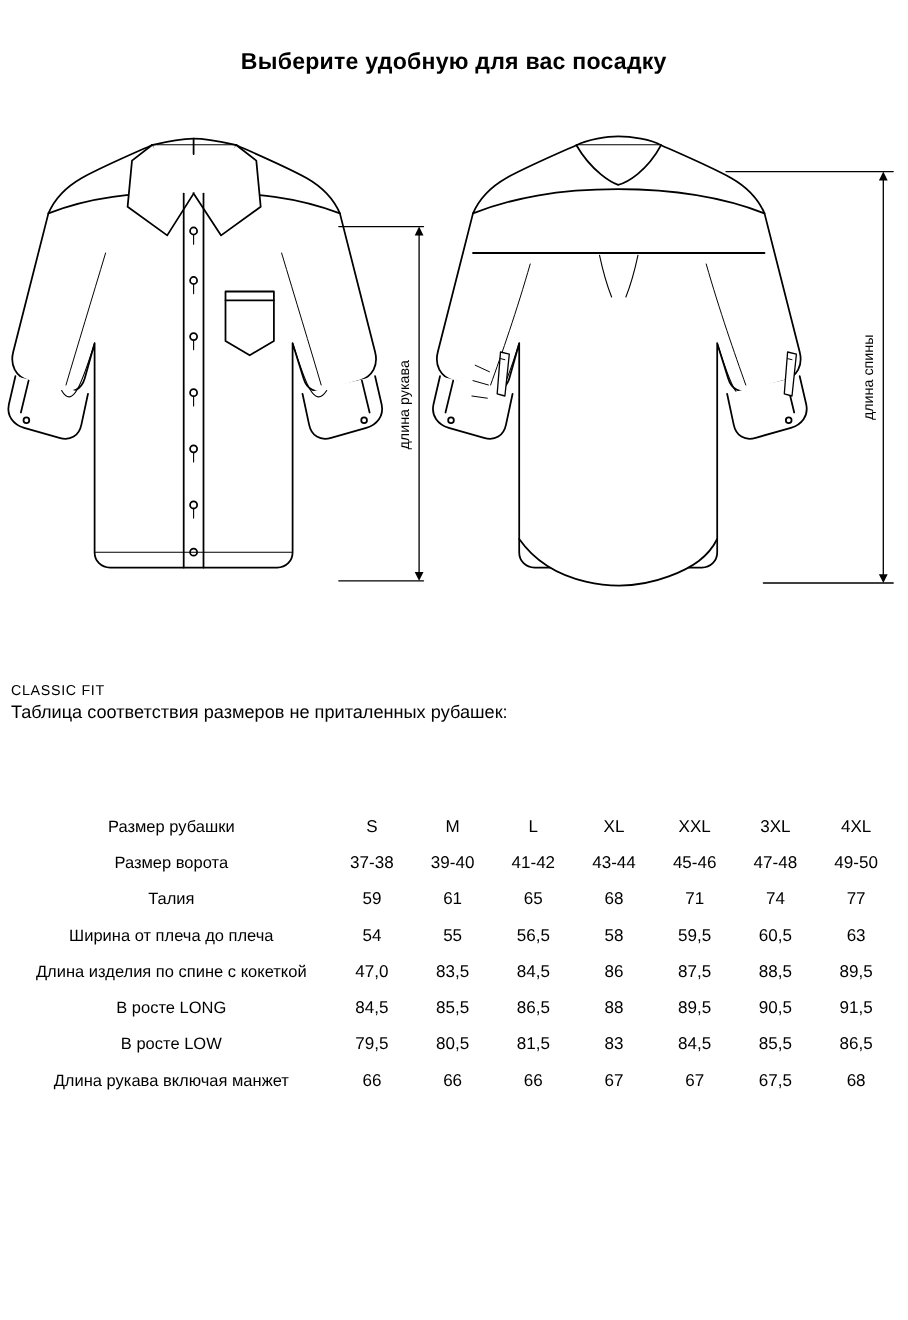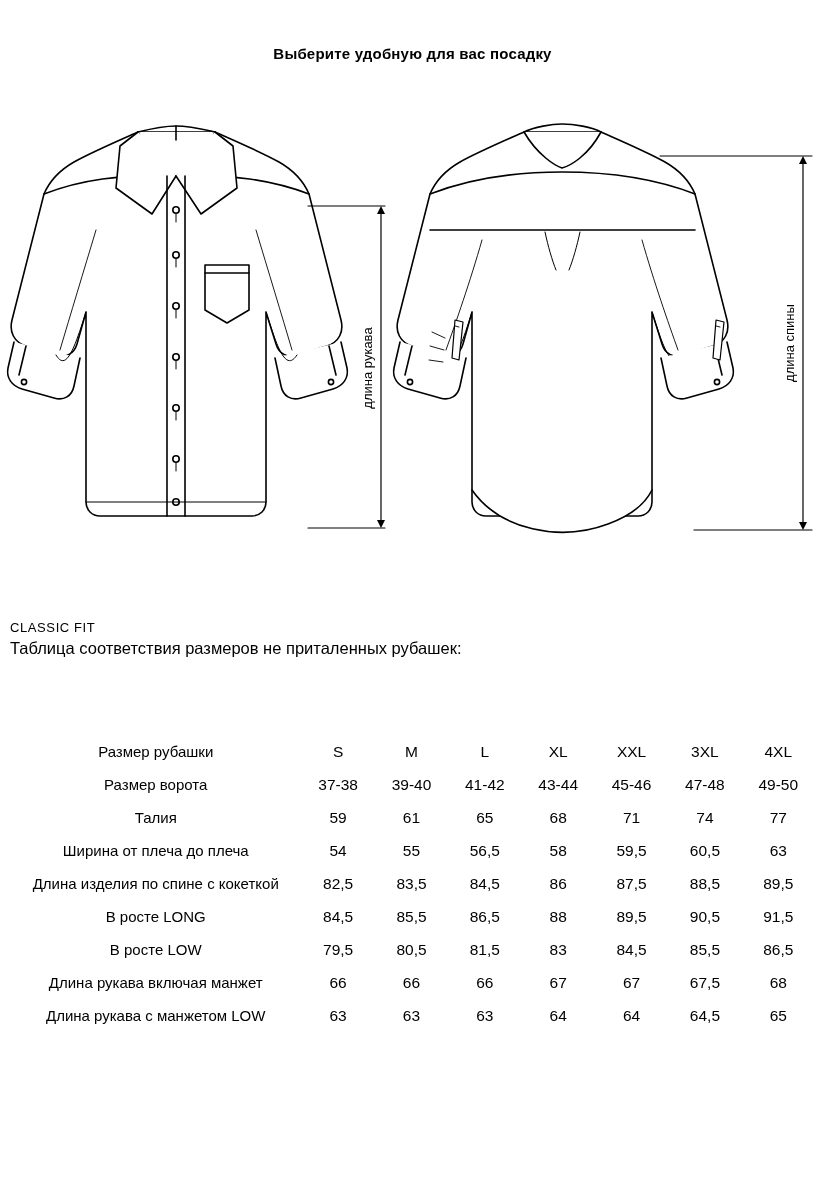--- a/index.html
+++ b/index.html
@@ -19,21 +19,21 @@
     width: 825px;
     height: 1200px;
     position: relative;
   }
   .title {
     position: absolute;
     top: 45px;
     left: 0;
     width: 825px;
     text-align: center;
-    font-size: 15px;
+    font-size: 21px;
     font-weight: bold;
     letter-spacing: 0.2px;
   }
   .illustration {
     position: absolute;
     top: 110px;
     left: 0;
     width: 825px;
     height: 455px;
   }
@@ -277,21 +277,21 @@
         <td class="col">54</td>
         <td class="col">55</td>
         <td class="col">56,5</td>
         <td class="col">58</td>
         <td class="col">59,5</td>
         <td class="col">60,5</td>
         <td class="col">63</td>
       </tr>
       <tr>
         <td class="rowhead">Длина изделия по спине с кокеткой</td>
-        <td class="col">82,5</td>
+        <td class="col">47,0</td>
         <td class="col">83,5</td>
         <td class="col">84,5</td>
         <td class="col">86</td>
         <td class="col">87,5</td>
         <td class="col">88,5</td>
         <td class="col">89,5</td>
       </tr>
       <tr>
         <td class="rowhead">В росте LONG</td>
         <td class="col">84,5</td>
@@ -315,26 +315,16 @@
       <tr>
         <td class="rowhead">Длина рукава включая манжет</td>
         <td class="col">66</td>
         <td class="col">66</td>
         <td class="col">66</td>
         <td class="col">67</td>
         <td class="col">67</td>
         <td class="col">67,5</td>
         <td class="col">68</td>
       </tr>
-      <tr>
-        <td class="rowhead">Длина рукава с манжетом LOW</td>
-        <td class="col">63</td>
-        <td class="col">63</td>
-        <td class="col">63</td>
-        <td class="col">64</td>
-        <td class="col">64</td>
-        <td class="col">64,5</td>
-        <td class="col">65</td>
-      </tr>
     </tbody>
   </table>
 
 </div>
 
 </body></html>

